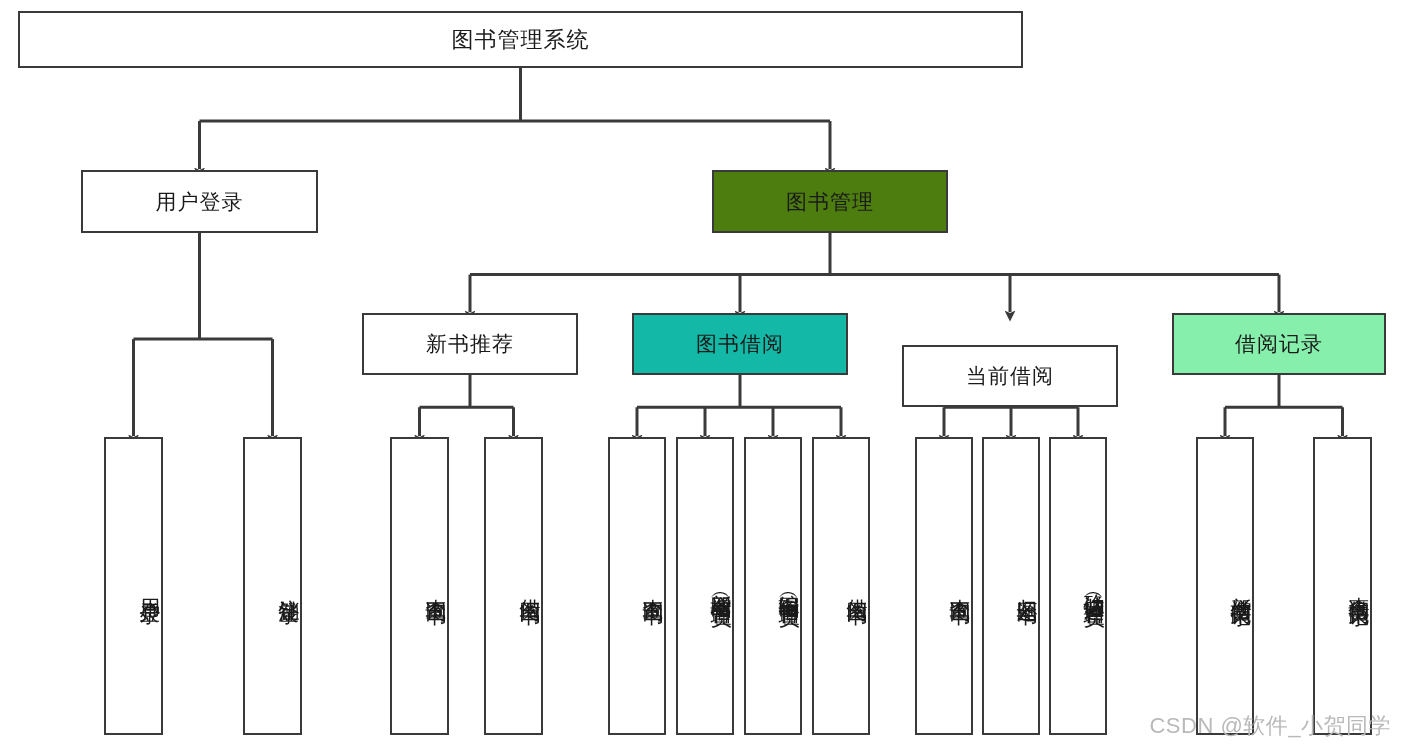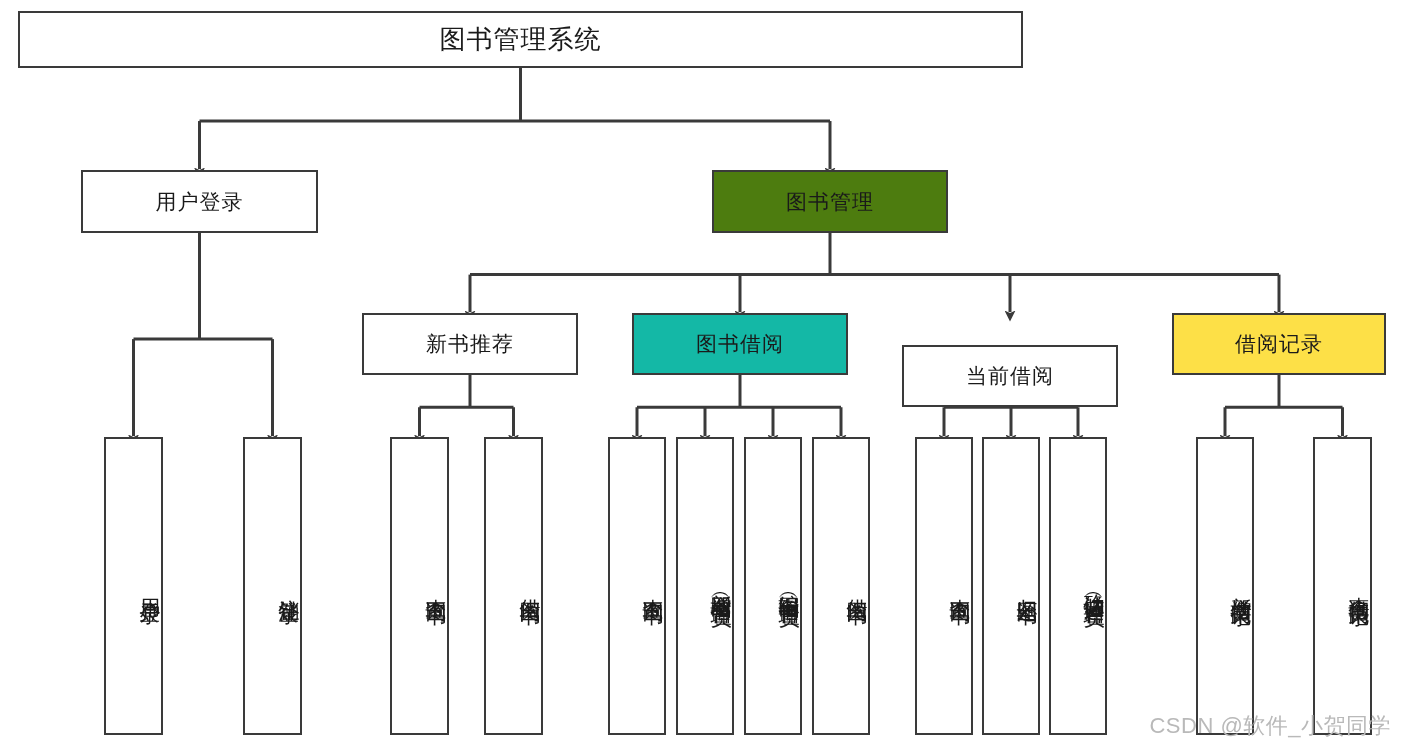--- a/index.html
+++ b/index.html
@@ -50,21 +50,21 @@
     justify-content: center;
     overflow: hidden;
   }
   .node.vert .vtext {
     writing-mode: vertical-rl;
     text-orientation: upright;
     white-space: nowrap;
     display: block;
   }
   .node.root {
-    font-size: 26px;
+    font-size: 22px;
   }
   #watermark {
     position: absolute;
     right: 14px;
     bottom: 6px;
     font-size: 22px;
     color: #b9b9b9;
     letter-spacing: 0.5px;
     white-space: nowrap;
   }
@@ -130,21 +130,21 @@
 
   <div class="node horiz" id="node-new-book-recommend" style="left: 362px; top: 313px; width: 216px; height: 62px; border-color: rgb(58, 58, 58); background: rgb(255, 255, 255); color: rgb(26, 26, 26);">
     <span>新书推荐</span>
   </div>
   <div class="node horiz" id="node-book-borrow" style="left: 632px; top: 313px; width: 216px; height: 62px; border-color: rgb(58, 58, 58); background: #14b8a6; color: rgb(26, 26, 26);">
     <span>图书借阅</span>
   </div>
   <div class="node horiz" id="node-current-borrow" style="left: 902px; top: 313px; width: 216px; height: 62px; border-color: rgb(58, 58, 58); background: rgb(255, 255, 255); color: rgb(26, 26, 26); margin-top: 32px;">
     <span>当前借阅</span>
   </div>
-  <div class="node horiz" id="node-borrow-record" style="left: 1172px; top: 313px; width: 214px; height: 62px; border-color: rgb(58, 58, 58); background: #fde047; color: rgb(26, 26, 26);">
+  <div class="node horiz" id="node-borrow-record" style="left: 1172px; top: 313px; width: 214px; height: 62px; border-color: rgb(58, 58, 58); background: #86efac; color: rgb(26, 26, 26);">
     <span>借阅记录</span>
   </div>
 
   <div class="node vert" id="node-leaf-user-login" style="left: 104px; top: 437px; width: 59px; height: 298px; border-color: rgb(58, 58, 58); background: rgb(255, 255, 255); color: rgb(26, 26, 26);">
     <span class="vtext">用户登录</span>
   </div>
   <div class="node vert" id="node-leaf-logout-login" style="left: 243px; top: 437px; width: 59px; height: 298px; border-color: rgb(58, 58, 58); background: rgb(255, 255, 255); color: rgb(26, 26, 26);">
     <span class="vtext">注销登录</span>
   </div>
   <div class="node vert" id="node-leaf-query-book-1" style="left: 390px; top: 437px; width: 59px; height: 298px; border-color: rgb(58, 58, 58); background: rgb(255, 255, 255); color: rgb(26, 26, 26);">

